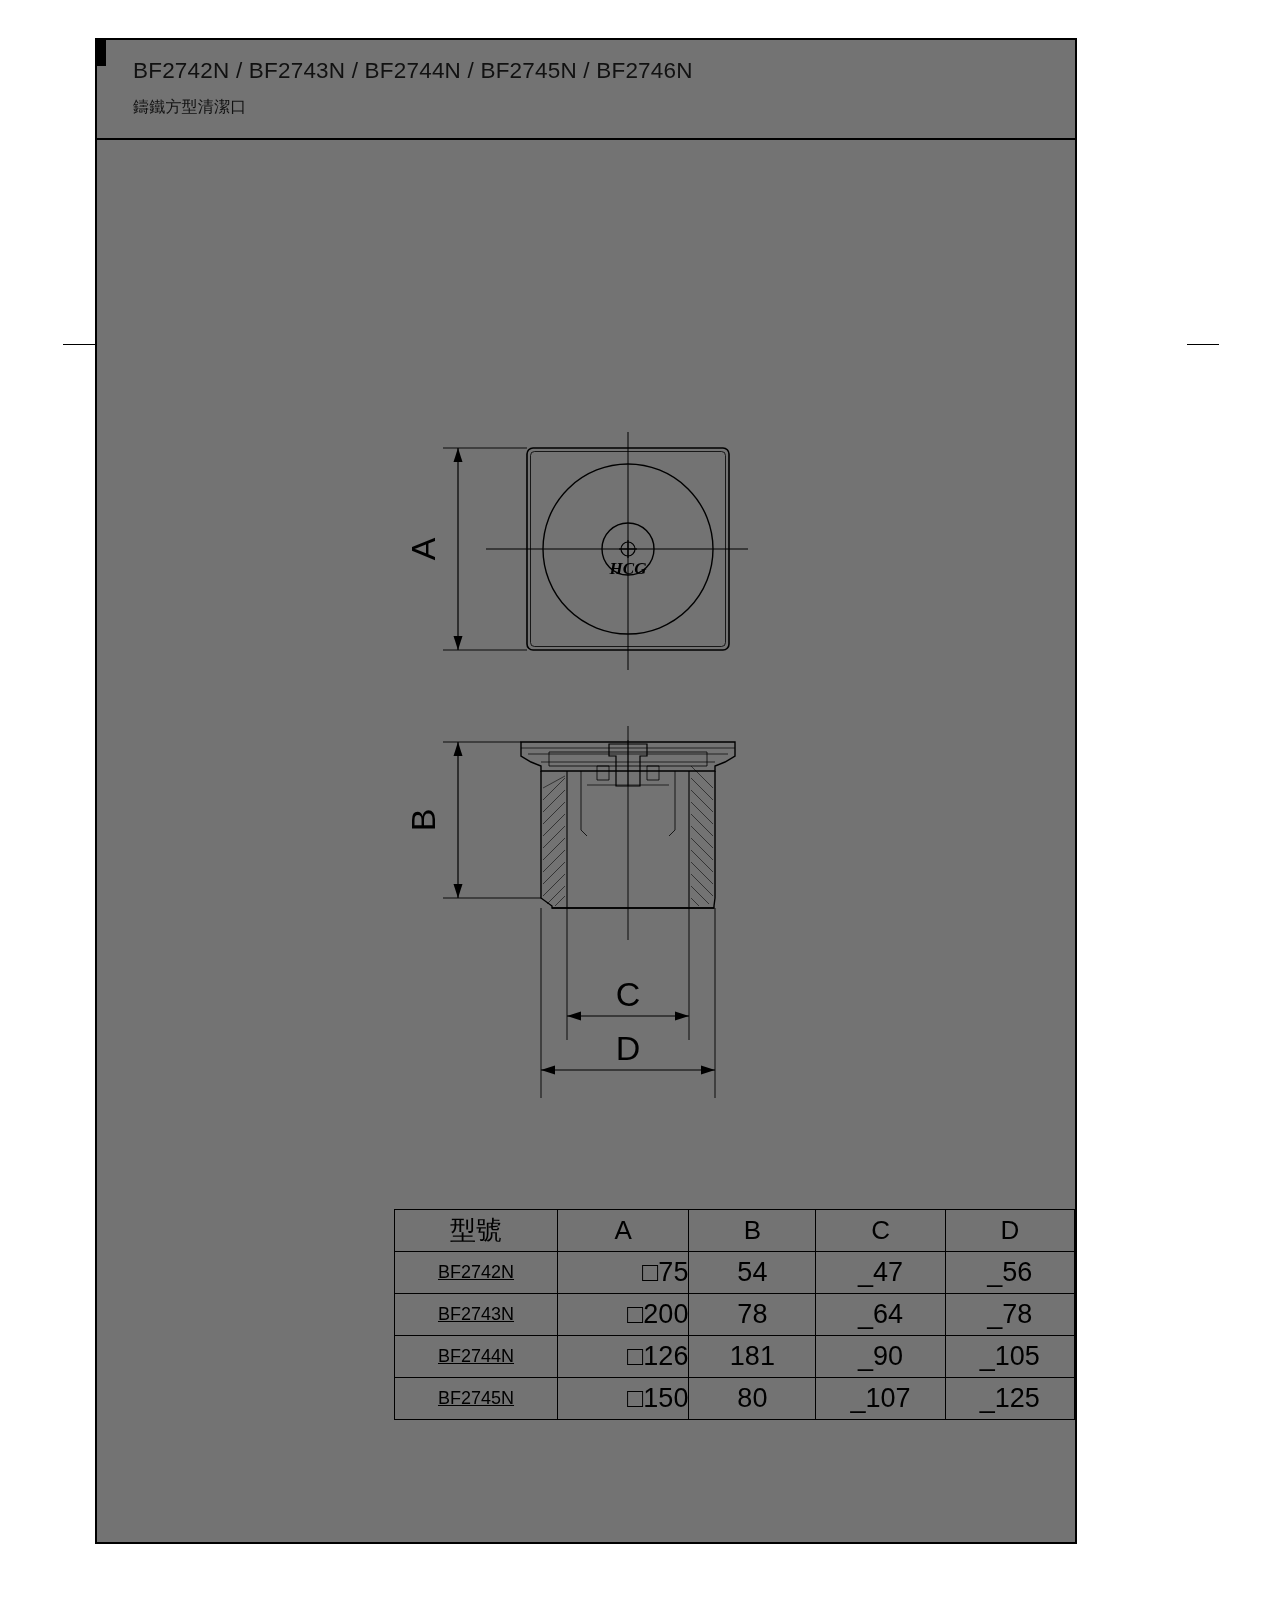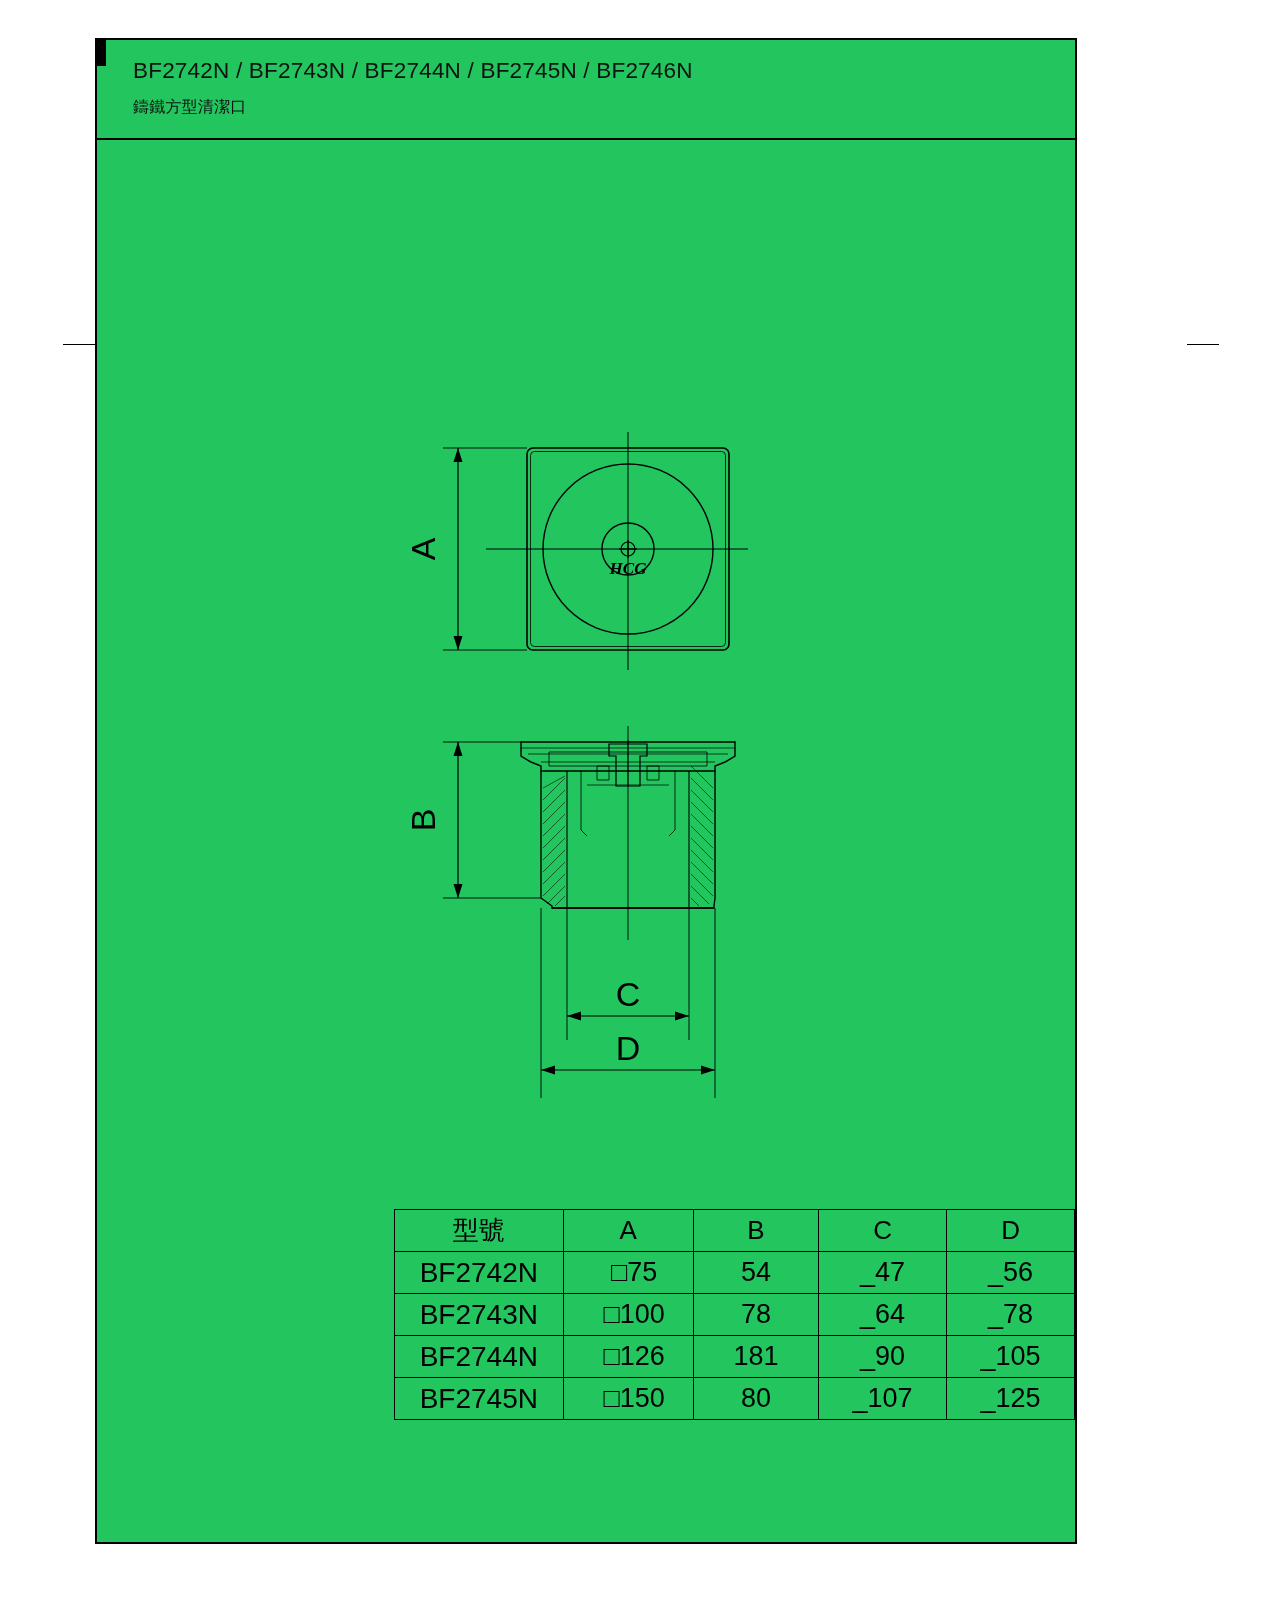--- a/index.html
+++ b/index.html
@@ -17,21 +17,21 @@
 
   
   #sheet {
     position: absolute;
     left: 95px;
     top: 38px;
     width: 982px;
     height: 1506px;
     border: 2px solid #000;
     box-sizing: border-box;
-    background: #22c55e;
+    background: #737373;
   }
 
   
   #title-block {
     position: absolute;
     left: 0;
     top: 0;
     width: 100%;
     height: 100px;
     border-bottom: 2px solid #000;
@@ -102,22 +102,22 @@
     padding: 0;
     height: 41px;
     line-height: 41px;
   }
   #spec-table thead th { font-size: 26px; }
   #spec-table .col-model { width: 178px; }
   #spec-table .col-a     { width: 141px; }
   #spec-table .col-b     { width: 141px; }
   #spec-table .col-c     { width: 141px; }
   #spec-table .col-d     { width: 141px; }
-  #spec-table td.model   { font-size: 28px; }
-  #spec-table td.val-a   { text-align: center; padding-left: 12px; }
+  #spec-table td.model   { font-size: 18px; text-decoration: underline; }
+  #spec-table td.val-a   { text-align: right; padding-left: 12px; }
   #spec-table td.val-c, #spec-table td.val-d { }
 </style>
 </head>
 <body>
 
 <div class="reg-tick" id="reg-left"></div>
 <div class="reg-tick" id="reg-right"></div>
 
 <div id="sheet">
 
@@ -265,21 +265,21 @@
     <tbody>
       <tr>
         <td class="model">BF2742N</td>
         <td class="val-a">□75</td>
         <td>54</td>
         <td class="val-c">_47</td>
         <td class="val-d">_56</td>
       </tr>
       <tr>
         <td class="model">BF2743N</td>
-        <td class="val-a">□100</td>
+        <td class="val-a">□200</td>
         <td>78</td>
         <td class="val-c">_64</td>
         <td class="val-d">_78</td>
       </tr>
       <tr>
         <td class="model">BF2744N</td>
         <td class="val-a">□126</td>
         <td>181</td>
         <td class="val-c">_90</td>
         <td class="val-d">_105</td>

